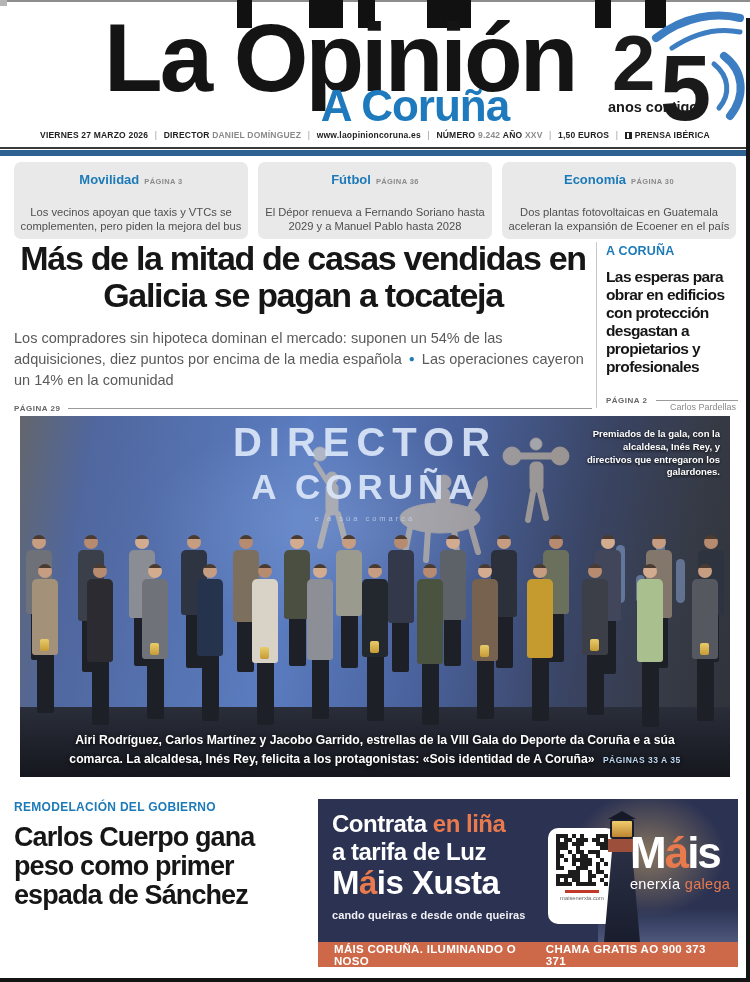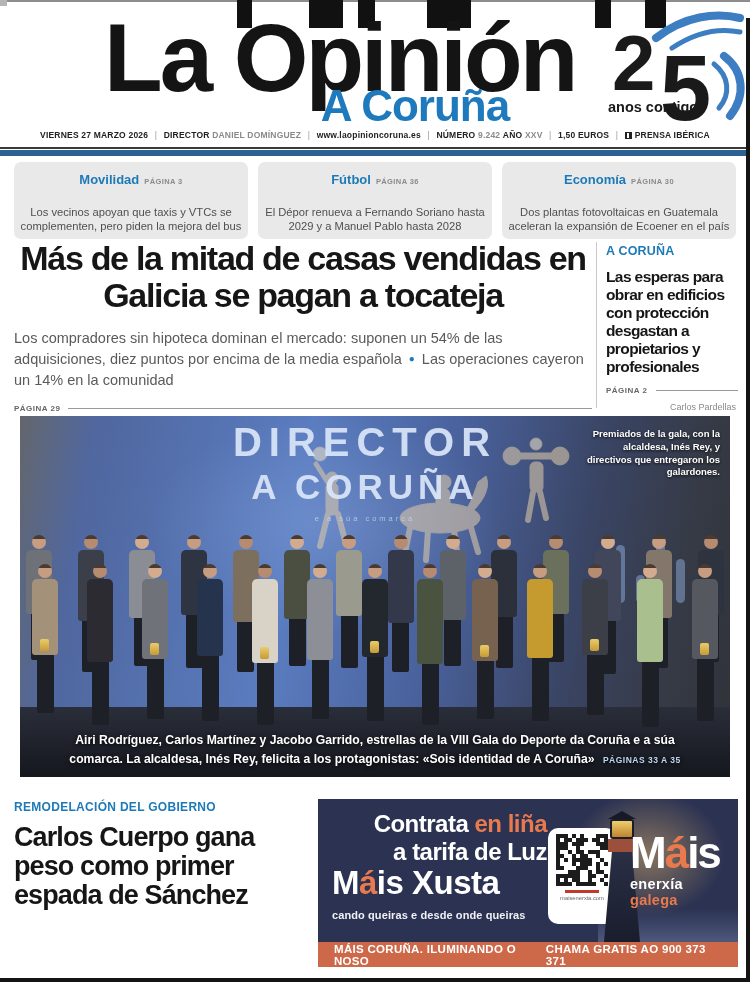--- a/index.html
+++ b/index.html
@@ -52,21 +52,21 @@
   .page-row { display:flex; align-items:center; gap:8px; margin-top:13px; }
   .page-row .plabel { font-size:8px; font-weight:700; color:#666; letter-spacing:0.5px; white-space:nowrap; }
   .page-row .pline { flex:1; height:1px; background:#9a9a9a; }
 
   
   .side-divider { position:absolute; left:596px; top:242px; width:1px; height:166px; background:#c9c9c9; }
   .side { position:absolute; left:606px; top:244px; width:132px; }
   .kicker { font-size:12.5px; font-weight:700; color:#1d7ab8; letter-spacing:0.2px; }
   .side h2 { margin-top:10px; font-size:15.5px; line-height:1.16; font-weight:800;
     letter-spacing:-0.6px; color:#161616; }
-  .side .page-row { margin-top:10px;gap:8px; }
+  .side .page-row { margin-top:20px;gap:8px; }
   .credit { position:absolute; right:14px; top:402px; width:150px; text-align:right;
     font-size:9px; color:#8a8a8a; }
 
   
   .photo { position:absolute; left:20px; top:416px; width:710px; height:361px; overflow:hidden;
     background:linear-gradient(100deg,#63666c 0%, #50679f 10%, #5a7cc0 38%, #49619b 58%, #3a4565 76%, #363a45 90%, #2f3238 100%); }
   .ph-glow { position:absolute; left:18%; top:0; width:50%; height:60%;
     background:radial-gradient(ellipse at center, rgba(135,165,220,0.40), rgba(0,0,0,0) 70%); }
   .ph-floor { position:absolute; left:0; bottom:0; width:100%; height:70px;
     background:linear-gradient(#2a2e3a,#15171d); }
@@ -106,21 +106,21 @@
   .bstory .dek { margin-top:11px; font-size:12.3px; color:#5a5a5a; line-height:1.42; }
 
   
   .ad { position:absolute; left:318px; top:799px; width:420px; height:168px; }
   .ad-main { position:relative; width:100%; height:143px; background:#2b3252; overflow:hidden; }
   .ad-glow { position:absolute; left:250px; top:-10px; width:160px; height:130px;
     background:radial-gradient(ellipse at center, rgba(236,190,110,0.48), rgba(0,0,0,0) 68%); }
   .ad-sea { position:absolute; right:0; bottom:0; width:140px; height:34px;
     background:linear-gradient(rgba(90,105,150,0.0), rgba(120,135,175,0.45)); }
   .ad-text { position:absolute; left:14px; top:11px; width:215px; color:#fff; }
-  .ad-l1, .ad-l2 { font-size:24px; font-weight:600; line-height:1.15; letter-spacing:-0.5px;text-align:right; }
+  .ad-l1, .ad-l2 { font-size:24px; font-weight:600; line-height:1.15; letter-spacing:-0.5px; }
   .ad-orange { color:#e87a4e; }
   .ad-bold { font-weight:800; }
   .ad-l3 { font-size:33px; font-weight:800; line-height:1.1; letter-spacing:-0.5px; }
   .ad-l4 { font-size:11px; font-weight:600; margin-top:8px; color:#f0f0f5; letter-spacing:0.1px; }
   .qr-card { position:absolute; left:230px; top:29px; width:68px; height:96px; background:#fff;
     border-radius:10px; padding:6px 6px 3px 6px; text-align:center; }
   .qr-grid { display:grid; grid-template-columns:repeat(13,4px); grid-auto-rows:4px; width:52px; margin:0 auto; }
   .qr-grid i { display:block; }
   .qr-grid i.on { background:#1c1c1c; }
   .qr-line { width:34px; height:2.5px; background:#c0392b; margin:4px auto 2px auto; }
@@ -128,21 +128,21 @@
   .lighthouse { position:absolute; left:284px; top:12px; width:40px; height:131px; }
   .lh-lantern { position:absolute; left:8px; top:8px; width:24px; height:20px;
     background:linear-gradient(#f0cd6c,#bd8430); border-radius:3px; border:2px solid #1a1d2c; }
   .lh-cap { position:absolute; left:6px; top:0; width:28px; height:8px; background:#161927;
     clip-path:polygon(50% 0, 100% 100%, 0 100%); }
   .lh-band { position:absolute; left:6px; top:28px; width:28px; height:13px; background:#9c4f3a; }
   .lh-body { position:absolute; left:2px; top:41px; width:36px; height:90px;
     background:linear-gradient(#2a2f45,#191d2d); clip-path:polygon(22% 0, 78% 0, 100% 100%, 0 100%); }
   .ad-brand { position:absolute; left:312px; top:33px; width:104px; color:#fff; }
   .ad-b1 { font-size:44px; font-weight:800; line-height:0.95; letter-spacing:-2px; }
-  .ad-b2 { font-size:14.5px; font-weight:700; letter-spacing:0.3px; margin-top:2px; }
+  .ad-b2 { font-size:14.5px; font-weight:400; letter-spacing:0.3px; margin-top:2px; }
   .ad-strip { width:100%; height:25px; background:#cd6949; display:flex; align-items:center;
     justify-content:space-between; padding:0 16px; color:#fff; font-size:11.5px; font-weight:700;
     letter-spacing:0.3px; }
 </style>
 </head>
 <body>
 
 <div id="page">
 
   <div class="top-line"></div>

